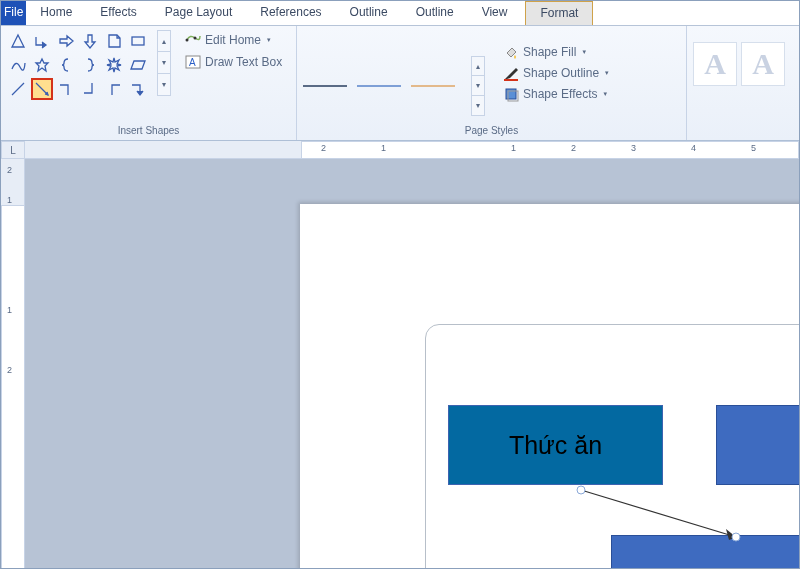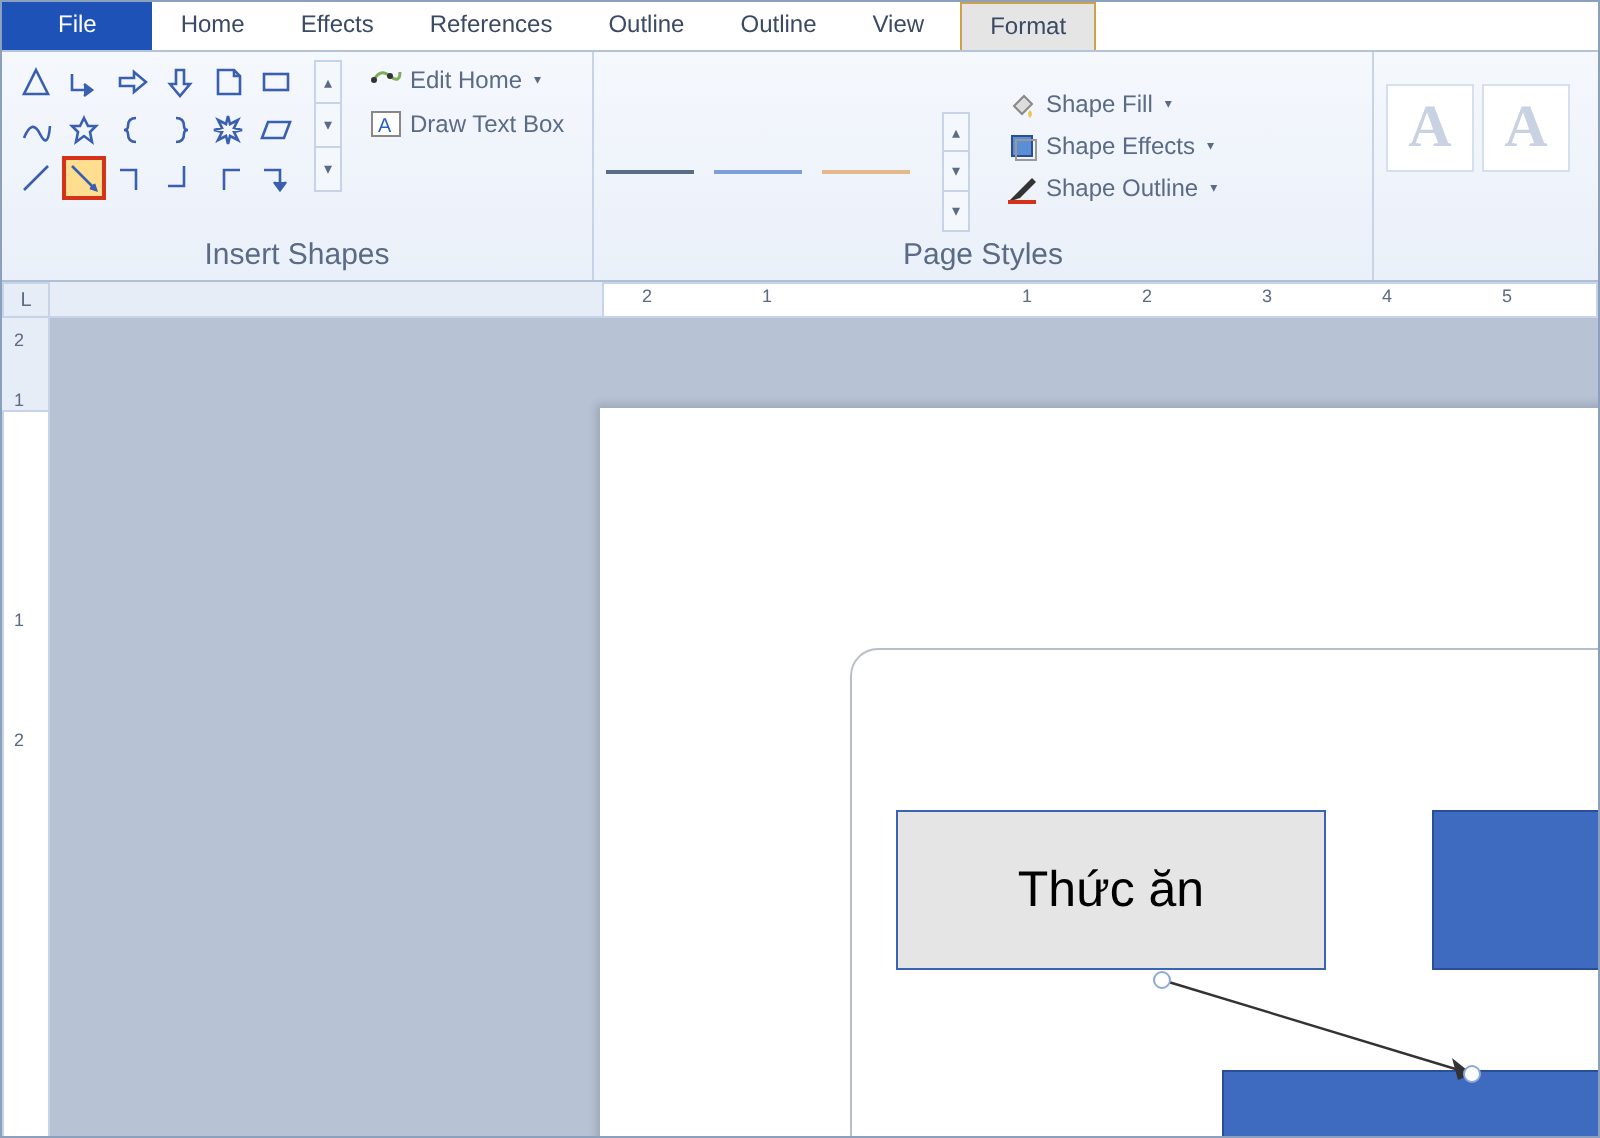--- a/index.html
+++ b/index.html
@@ -1,28 +1,28 @@
 <!DOCTYPE html>
 <html><head>
 <meta charset="utf-8">
 <style>
 * { margin: 0; padding: 0; box-sizing: border-box; font-family: "Segoe UI", Tahoma, sans-serif; }
 body { width: 800px; height: 569px; background: #fff; overflow: hidden; position: relative; border: 1px solid #8ba0bc; }
 
 
 .tabs { display: flex; height: 25px; background: #fff; border-bottom: 1px solid #b6c4d8; }
 .tab { padding: 4px 14px 4px 14px; font-size: 12px; color: #3b4a63; cursor: pointer; position: relative; }
-.tab.file { background: #1e52b7; color: #fff; padding: 4px 28px; text-align: center; }
+.tab.file { background: #1e52b7; color: #fff; padding: 4px 3px; text-align: center; }
 .tab.format { background: #e5e5e5; border: 1px solid #cfa24a; border-bottom: none; color: #3b4a63; margin-left: 4px; }
 .tabs-sep { flex: 1; }
 
 
 .ribbon { height: 115px; background: linear-gradient(#f5f8fd,#eaf0f9); border-bottom: 1px solid #aebfd6; display: flex; position: relative; }
 .group { border-right: 1px solid #c7d3e6; display: flex; flex-direction: column; position: relative; }
-.group-label { font-size: 15px; color: #5a6b86; text-align: center; padding: 2px 0 4px 0; }
+.group-label { font-size: 10px; color: #5a6b86; text-align: center; padding: 2px 0 4px 0; }
 .group-body { flex: 1; display: flex; align-items: flex-start; padding: 4px 6px 0 6px; gap: 6px; }
 
 
 .shape-grid { display: grid; grid-template-columns: repeat(6,22px); grid-auto-rows: 22px; gap: 2px; }
 .shape-cell { width: 22px; height: 22px; display: flex; align-items: center; justify-content: center; border: 1px solid transparent; cursor: pointer; }
 .shape-cell.selected { border: 2px solid #d4321a; background: #ffdf8f; }
 .shape-cell svg { width: 16px; height: 16px; stroke: #3a5fb0; fill: none; stroke-width: 1.3; }
 .gallery-nav { display: flex; flex-direction: column; gap: 0; margin-left: 2px; }
 .gallery-nav-btn { width: 14px; height: 22px; border: 1px solid #c7d3e6; background: #f4f7fc; display: flex; align-items: center; justify-content: center; font-size: 8px; color: #5a6b86; cursor: pointer; }
 .gallery-nav-btn:nth-child(2){border-top:none;}
@@ -53,35 +53,36 @@
 .vruler-white { position:absolute; top:46px; left:0; width:24px; height:400px; background:#fff; border:1px solid #c7d3e6; }
 .vruler-ticks { position:absolute; left:0; top:46px; width:24px; font-size:9px; color:#5a6b86; }
 .vruler-ticks span{ position:absolute; left:6px; }
 
 .doc-area { position:absolute; left:24px; top:158px; right:0; bottom:0; background:#b7c3d5; overflow:hidden; }
 .page { position:absolute; left:275px; top:45px; width:700px; height:800px; background:#fff; box-shadow: -2px -2px 4px rgba(0,0,0,0.15); }
 
 
 .canvas { position:absolute; left:125px; top:120px; width:500px; height:400px; border:1px solid #b7bfc9; border-radius:14px; background:#fff; }
 .canvas::before{content:""; position:absolute; top:-4px; right:30px; width:60px; height:6px; background:repeating-linear-gradient(90deg,#b7bfc9 0 3px, transparent 3px 6px);}
-.shape-box { position:absolute; left:22px; top:80px; width:215px; height:80px; background:#e5e5e5; border:1.5px solid #3c63b0; display:flex; align-items:center; justify-content:center; font-family:"Times New Roman", serif; font-size:25px; color:#000; }
+.shape-box { position:absolute; left:22px; top:80px; width:215px; height:80px; background:#0369a1; border:1.5px solid #3c63b0; display:flex; align-items:center; justify-content:center; font-family:"Times New Roman", serif; font-size:25px; color:#000; }
 .blue-box1 { position:absolute; left:290px; top:80px; width:120px; height:80px; background:#3e6bc0; border:1.5px solid #2a4f98; }
 .blue-box2 { position:absolute; left:185px; top:210px; width:220px; height:60px; background:#3e6bc0; border:1.5px solid #2a4f98; }
 .arrow-line { position:absolute; left:150px; top:160px; width:170px; height:60px; }
 .arrow-line svg { width:100%; height:100%; overflow:visible; }
 .handle { fill:#fff; stroke:#8aa8d8; stroke-width:1; }
 
 </style>
 </head>
 <body>
 
 <div class="tabs">
   <div class="tab file">File</div>
   <div class="tab">Home</div>
   <div class="tab">Effects</div>
+  <div class="tab">Page Layout</div>
   <div class="tab">References</div>
   <div class="tab">Outline</div>
   <div class="tab">Outline</div>
   <div class="tab">View</div>
   <div class="tab format">Format</div>
   <div class="tabs-sep"></div>
 </div>
 
 <div class="ribbon">
 
@@ -229,32 +230,32 @@
         <div class="ribbon-btn">
           <span class="icon"><svg viewBox="0 0 16 16">
                 <path d="M4 9 L9 4 L13 8 L8 13 Z" fill="#ddd" stroke="#888"></path>
                 <path d="M12 11 Q14 13 12 15 Q10 13 12 11" fill="#f3c54b"></path>
               </svg></span>
           <span>Shape Fill</span>
             <span class="tri">▾</span>
         </div>
         <div class="ribbon-btn">
           <span class="icon"><svg viewBox="0 0 16 16">
+                <path d="M2 14 L5 11 L13 3 L15 5 L7 13 L4 14 Z" fill="#333"></path>
+                <rect x="1" y="14" width="14" height="2" fill="#d4321a"></rect>
+              </svg></span>
+          <span>Shape Outline</span>
+            <span class="tri">▾</span>
+        </div>
+        <div class="ribbon-btn">
+          <span class="icon"><svg viewBox="0 0 16 16">
                 <rect x="3" y="3" width="10" height="10" fill="#5a8fd6" stroke="#2a4f98"></rect>
                 <rect x="5" y="5" width="10" height="10" fill="none" stroke="#999"></rect>
               </svg></span>
           <span>Shape Effects</span>
-            <span class="tri">▾</span>
-        </div>
-        <div class="ribbon-btn">
-          <span class="icon"><svg viewBox="0 0 16 16">
-                <path d="M2 14 L5 11 L13 3 L15 5 L7 13 L4 14 Z" fill="#333"></path>
-                <rect x="1" y="14" width="14" height="2" fill="#d4321a"></rect>
-              </svg></span>
-          <span>Shape Outline</span>
             <span class="tri">▾</span>
         </div>
       </div>
     </div>
     <div class="group-label">Page Styles</div>
   </div>
 
   <div class="group" style="border-right:none; flex:1;">
     <div class="group-body">
       <div class="wordart-row">

